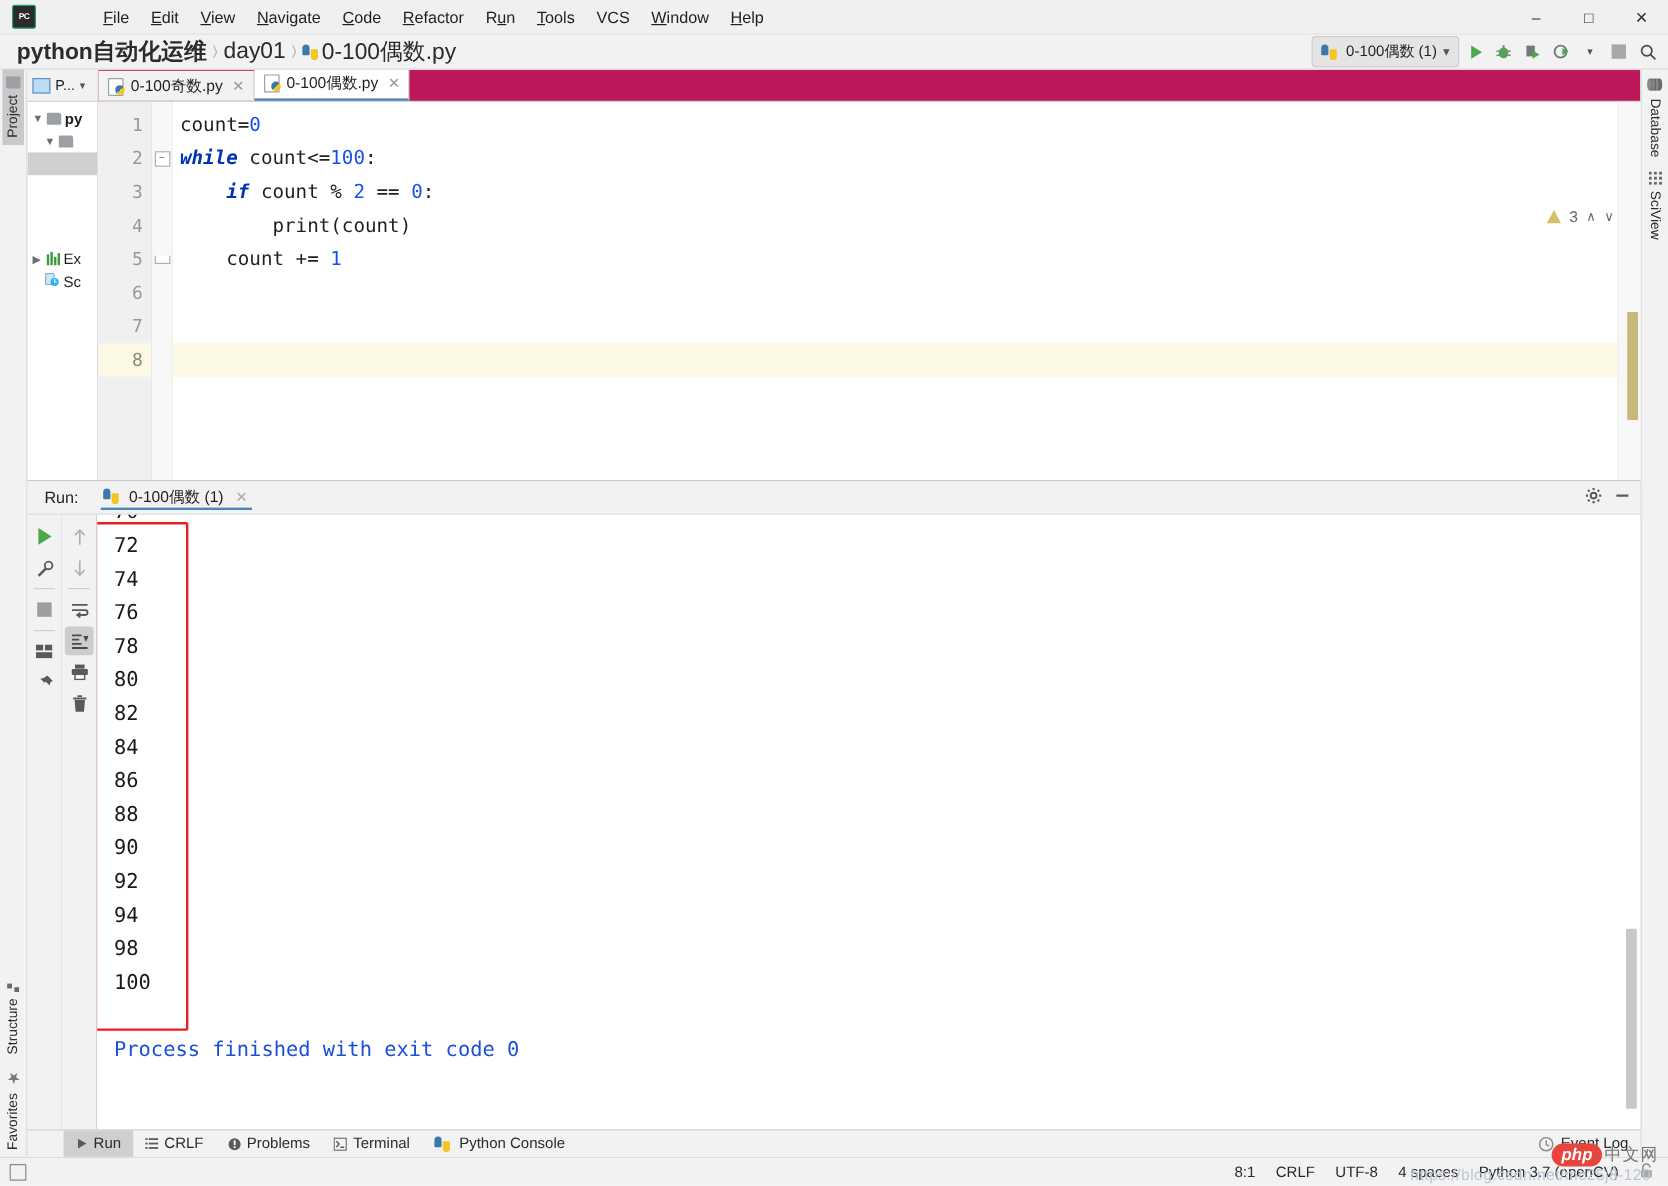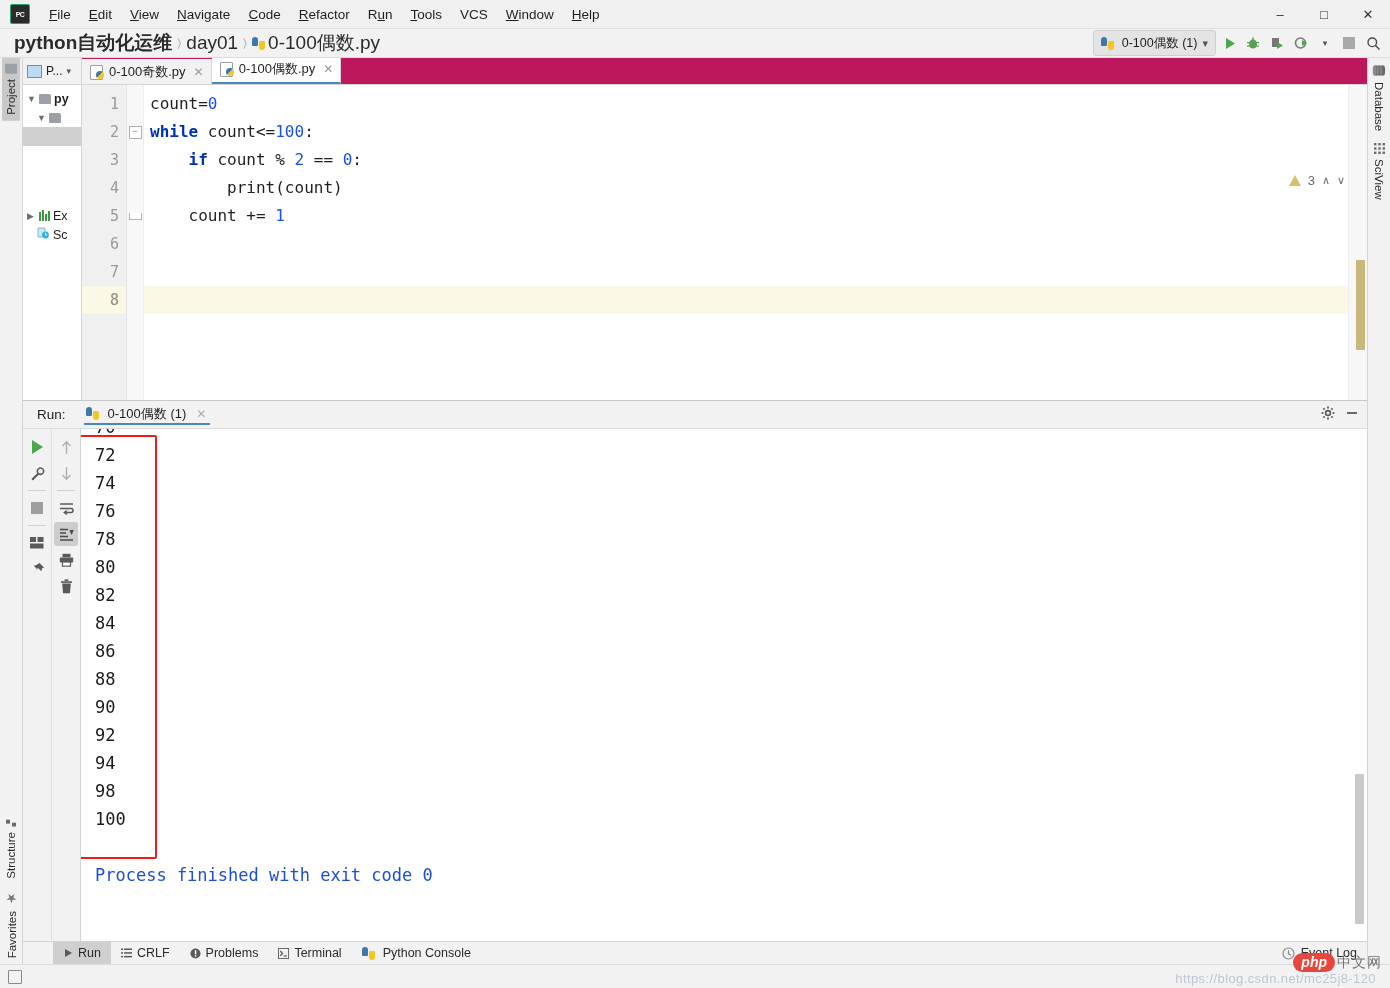--- a/index.html
+++ b/index.html
@@ -5,21 +5,21 @@
   html,body{margin:0;padding:0;}
   body{
     width:1390px;height:988px;overflow:hidden;
     font-family:"Liberation Sans", sans-serif;
     font-size:13px;color:#1f1f1f;background:#f2f2f2;
     -webkit-font-smoothing:antialiased;
   }
   .app{position:relative;width:1390px;height:988px;display:flex;flex-direction:column;background:#f2f2f2;}
 
   
-  .titlebar{height:28px;background:#f0f0f0;border-bottom:1px solid #e0e0e0;display:flex;align-items:center;position:relative;flex:0 0 auto;}
+  .titlebar{height:28px;background:#f0f0f0;border-bottom:1px solid #e0e0e0;display:flex;align-items:center;position:relative;flex:0 0 auto;gap:37px;}
   .pc-logo{width:18px;height:18px;margin-left:10px;margin-right:10px;border:1.5px solid #21a366;border-radius:2px;background:#2b2b2b;color:#fff;font-size:7px;font-weight:bold;display:flex;align-items:center;justify-content:center;letter-spacing:-0.5px;flex:0 0 auto;}
   .menubar{display:flex;align-items:center;gap:0;}
   .menu-item{padding:4px 9px;font-size:13.5px;color:#1f1f1f;cursor:default;white-space:nowrap;}
   .menu-item u{text-decoration:underline;}
   .win-title{position:absolute;left:0;right:0;text-align:center;font-size:13px;color:#4a4a4a;pointer-events:none;}
   .win-ctl{margin-left:auto;display:flex;align-items:center;height:28px;}
   .win-btn{width:44px;height:28px;display:flex;align-items:center;justify-content:center;font-size:13px;color:#333;cursor:default;}
 
   
   .navbar{height:28px;background:#f2f2f2;border-bottom:1px solid #dcdcdc;display:flex;align-items:center;padding:0 6px 0 14px;flex:0 0 auto;position:relative;}
@@ -73,21 +73,21 @@
   .editor-wrap{flex:1 1 auto;display:flex;min-height:0;position:relative;background:#fff;}
   .gutter{width:44px;background:#f0f0f0;border-right:1px solid #e4e4e4;flex:0 0 auto;padding-top:5px;text-align:right;}
   .gline{height:28px;line-height:28px;padding-right:7px;font-family:"DejaVu Sans Mono",monospace;font-size:15px;color:#999;}
   .gline.cur{background:#fcf8e6;color:#8b8b78;}
   .foldcol{width:16px;background:#f8f8f8;border-right:1px solid #eee;flex:0 0 auto;padding-top:5px;position:relative;}
   .foldmark{height:28px;display:flex;align-items:center;justify-content:center;}
   .fm{width:11px;height:11px;border:1px solid #b0b0b0;background:#fff;color:#777;font-size:9px;line-height:9px;text-align:center;}
   .code{flex:1 1 auto;padding-top:5px;font-family:"DejaVu Sans Mono",monospace;font-size:16px;position:relative;min-width:0;overflow:hidden;}
   .cline{height:28px;line-height:28px;white-space:pre;padding-left:6px;}
   .cline.cur{background:#fcf8e6;}
-  .kw{color:#0033b3;font-weight:bold;}
+  .kw{color:#0033b3;font-weight:bold;font-style:italic;}
   .num{color:#1750eb;}
   .fn{color:#1f1f1f;}
 
   .ed-right{width:18px;background:#f7f7f7;border-left:1px solid #eee;flex:0 0 auto;position:relative;}
   .scroll-thumb{position:absolute;right:2px;width:9px;background:#c8b97a;border-radius:1px;}
   .warnbar{position:absolute;right:22px;top:88px;display:flex;align-items:center;gap:7px;font-size:13px;color:#6b6b6b;z-index:5;}
   .tri-warn{width:0;height:0;border-left:6px solid transparent;border-right:6px solid transparent;border-bottom:11px solid #d6c06a;position:relative;}
   .chv{color:#6b6b6b;font-size:11px;cursor:default;}
 
   
@@ -566,20 +566,33 @@
         <span>SciView</span>
       </div>
       <div class="rail-spacer"></div>
     </div>
   </div>
 
   <div class="statusbar">
     <div class="sb-left">
       <span class="sb-ico"></span>
     </div>
+    <div class="sb-right">
+      <span>8:1</span>
+      <span>CRLF</span>
+      <span>UTF-8</span>
+      <span>4 spaces</span>
+      <span>Python 3.7 (openCV)</span>
+      <span>
+        <svg width="12" height="13" viewBox="0 0 12 13">
+            <path d="M3 6V4a3 3 0 0 1 6 0" fill="none" stroke="#8a8a8a" stroke-width="1.3"></path>
+            <rect x="1.5" y="6" width="9" height="6.2" rx="1" fill="#a8a8a8"></rect>
+          </svg>
+      </span>
+    </div>
   </div>
 
   <div class="wm">
     <span class="wm-php">php</span>
     <span class="wm-cn">中文网</span>
   </div>
   <div class="wm-url">https://blog.csdn.net/mc25j8-120</div>
 </div>
 
 </body></html>

